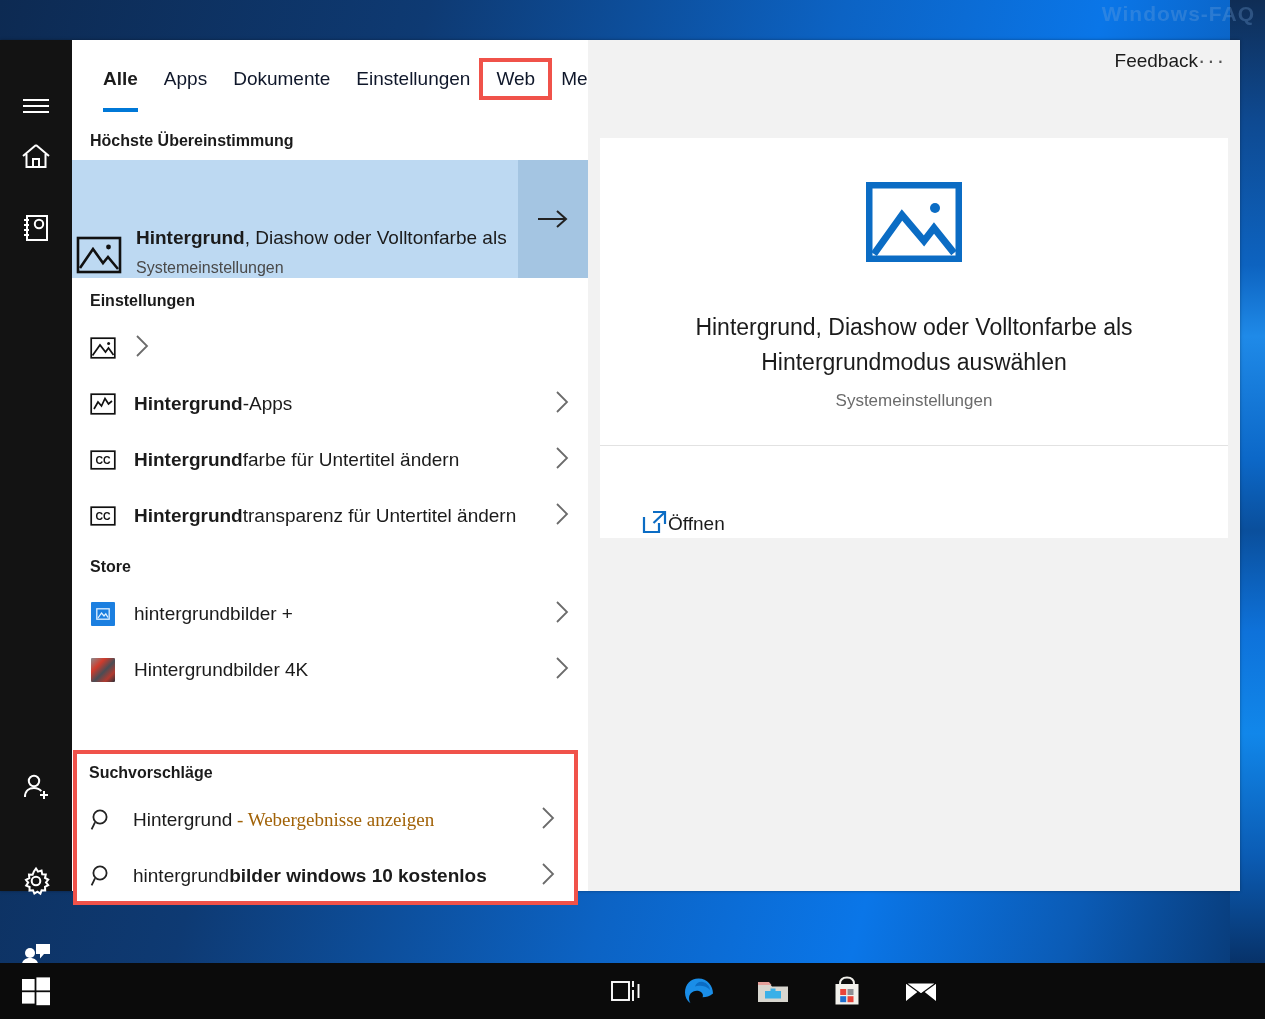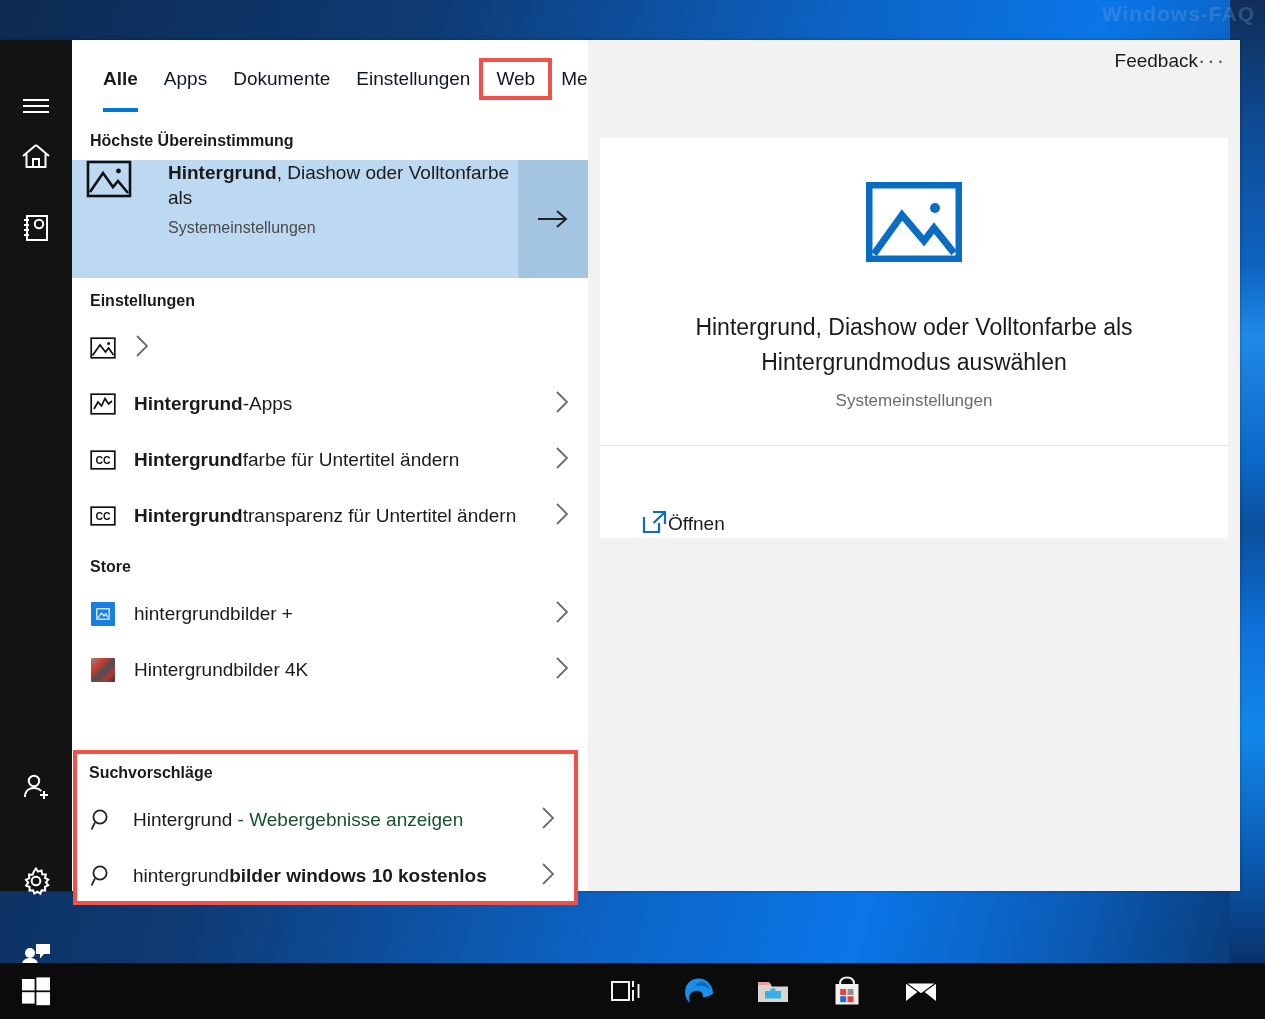--- a/index.html
+++ b/index.html
@@ -102,42 +102,42 @@
     font-size: 16px; font-weight: bold; color: #1b1b1b;
     padding: 14px 0 10px 18px;
   }
 
   
   #bestmatch {
     display: flex; align-items: stretch;
     background: #bdd9f2; height: 118px;
   }
   #bm-main {
-    flex: 1; display: flex; align-items: flex-start; gap: 36px;
-    padding-left: 14px;
+    flex: 1; display: flex; align-items: flex-end; gap: 14px;
+    padding-left: 4px;
   }
   #bm-text { line-height: 1.32; }
   #bm-title { font-size: 19px; color: #1b1b1b; }
   #bm-title b { font-weight: bold; }
   #bm-sub { font-size: 16px; color: #4a4a4a; margin-top: 7px; }
   #bm-arrow {
     width: 70px; background: #a4c5e2;
     display: flex; align-items: center; justify-content: center;
   }
 
   .row {
     display: flex; align-items: center;
     min-height: 56px;
     padding: 6px 14px 6px 18px;
     gap: 18px;
   }
   .row .ico { flex: 0 0 26px; display: flex; align-items: center; justify-content: center; }
   .row .lbl { flex: 1; font-size: 19px; color: #1b1b1b; line-height: 1.34; }
   .row .lbl b { font-weight: bold; }
-  .row .lbl .muted { color: #14532d; }
+  .row .lbl .muted { color: #a16207; font-family: Liberation Serif, serif; }
   .row .chev { flex: 0 0 20px; }
 
   .tile { width: 24px; height: 24px; display: block; border-radius: 1px; }
 
   
   #suggestions-box {
     position: absolute; left: 1px; right: 10px;
     top: 710px; height: 155px;
     border: 4px solid #f0524a;
     background: #ffffff;

